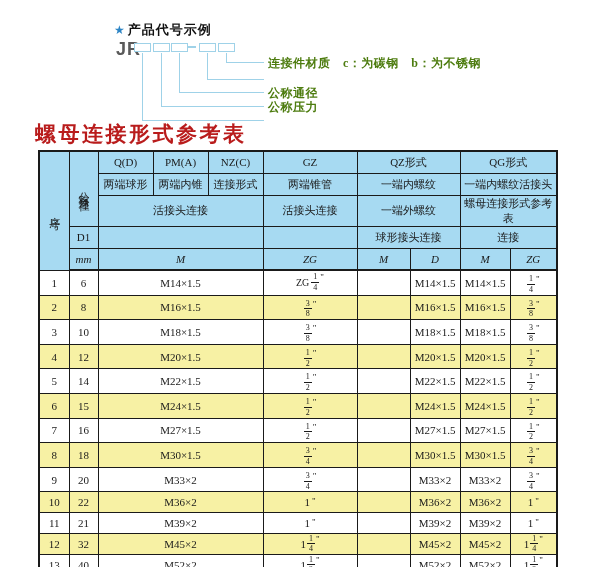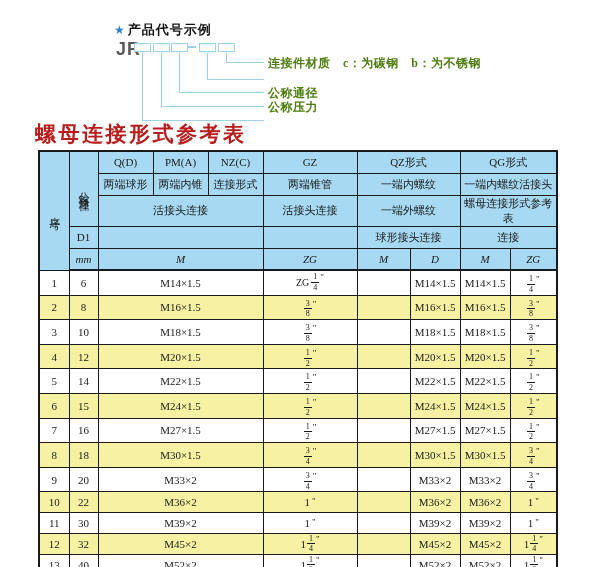--- a/index.html
+++ b/index.html
@@ -370,21 +370,21 @@
           <td></td>
           <td>M36×2</td>
           <td>M36×2</td>
           <td><span class="zgv">
               <span class="whole">1</span>
               <span class="quote">"</span>
             </span></td>
         </tr>
         <tr>
           <td>11</td>
-          <td>30</td>
+          <td>21</td>
           <td colspan="3">M39×2</td>
           <td><span class="zgv">
               <span class="whole">1</span>
               <span class="quote">"</span>
             </span></td>
           <td></td>
           <td>M39×2</td>
           <td>M39×2</td>
           <td><span class="zgv">
               <span class="whole">1</span>

